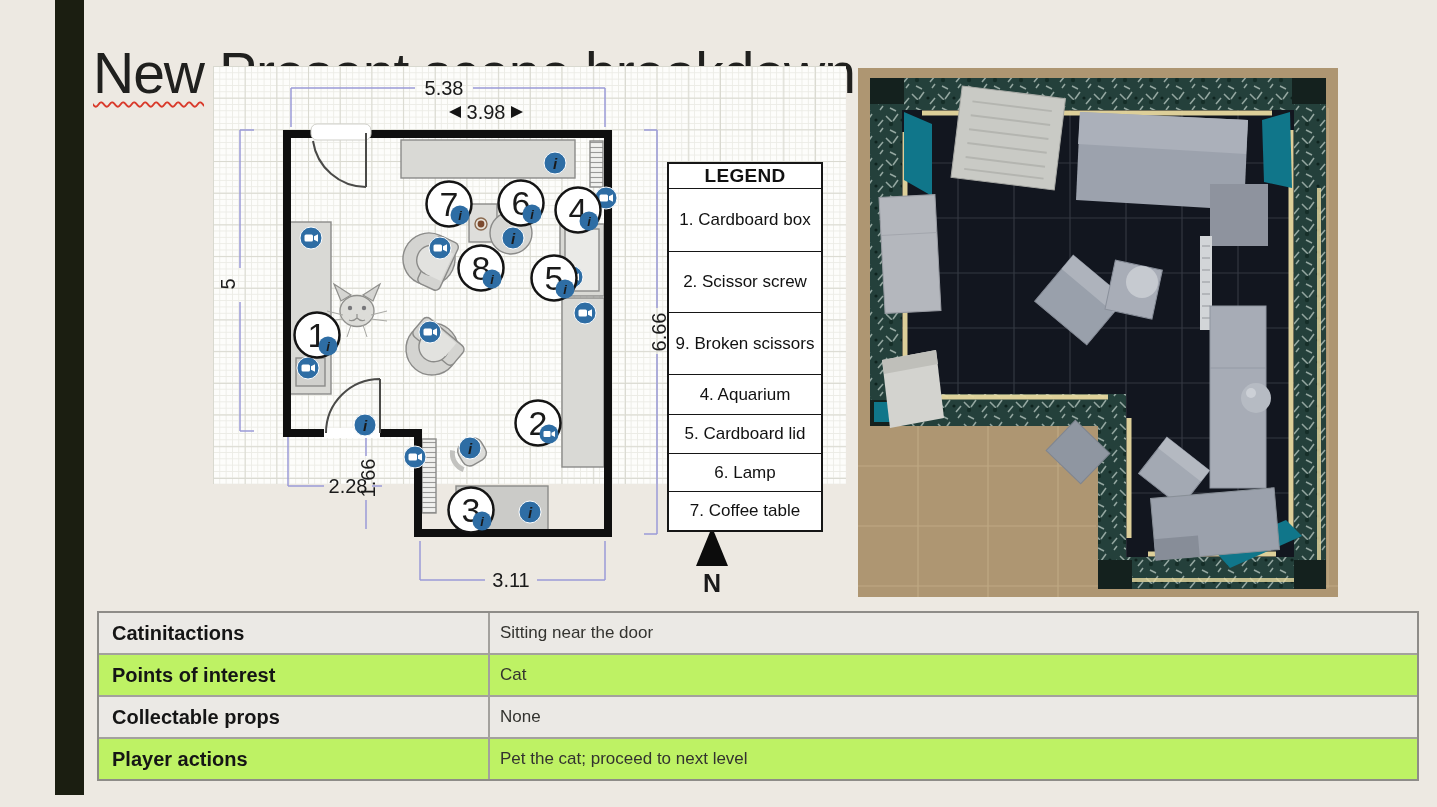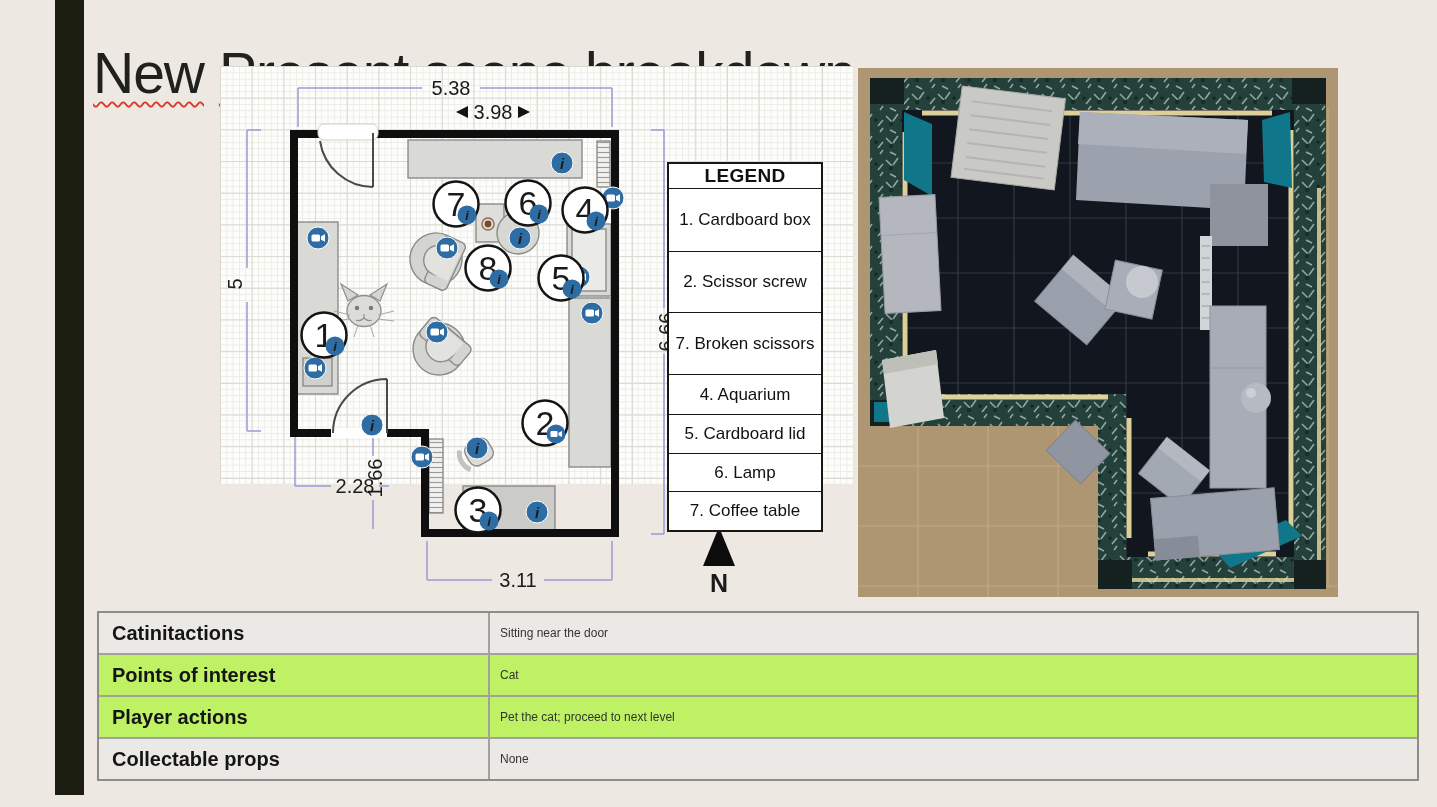--- a/index.html
+++ b/index.html
@@ -4,21 +4,21 @@
 <style>
   html,body{margin:0;padding:0;background:#d8d5ce;}
   .slide{position:relative;width:1437px;height:807px;background:#EDE9E2;overflow:hidden;
          font-family:"Liberation Sans",sans-serif;}
   .accent-bar{position:absolute;left:55px;top:0;width:29px;height:795px;background:#1b1e11;}
   .slide-title{position:absolute;left:93px;top:2px;font-size:57px;letter-spacing:-1px;
                color:#20201e;white-space:nowrap;font-weight:400;}
   .sq{text-decoration:underline;text-decoration-style:wavy;text-decoration-color:#d93a2b;
       text-decoration-thickness:1.5px;text-underline-offset:8px;}
   
-  .plan-panel{position:absolute;left:220px;top:66px;width:633px;height:418px;
+  .plan-panel{position:absolute;left:213px;top:66px;width:633px;height:418px;
     background-color:#fdfdfb;
     background-image:
       linear-gradient(#d9d9d0 1px, transparent 1px),
       linear-gradient(90deg,#d9d9d0 1px, transparent 1px),
       linear-gradient(#ecece6 1px, transparent 1px),
       linear-gradient(90deg,#ecece6 1px, transparent 1px);
     background-size:31.7px 31.7px,31.7px 31.7px,6.34px 6.34px,6.34px 6.34px;text-align:center;}
   .plan-svg{position:absolute;left:0;top:0;}
   .plan-svg text{font-family:"Liberation Sans",sans-serif;fill:#1a1a1a;}
   
@@ -33,21 +33,21 @@
   
   .info-table{position:absolute;left:97px;top:611px;width:1322px;border:2px solid #8e8c88;
               box-sizing:border-box;}
   .info-row{display:grid;grid-template-columns:391px 1fr;height:40px;}
   .info-row + .info-row{border-top:2px solid #a3a19d;}
   .info-row.light{background:#ebe9e5;}
   .info-row.dark{background:#bef264;}
   .cell{display:flex;align-items:center;}
   .cell.label{font-weight:bold;font-size:20px;color:#151515;padding-left:13px;
               border-right:2px solid #a3a19d;}
-  .cell.value{font-size:12px;color:#33332f;padding-left:10px;}
+  .cell.value{font-size:17px;color:#33332f;padding-left:10px;}
   .misspell{text-decoration-style:wavy;text-decoration-color:#d93a2b;
             text-decoration-thickness:1.5px;text-underline-offset:4px;}
 </style>
 </head>
 <body>
 
 <div class="slide">
   <div class="accent-bar"></div>
 
   <h1 class="slide-title"><span class="sq">New</span> <span class="sq">Present</span> <span>scene breakdown</span></h1>
@@ -225,21 +225,21 @@
         <polygon points="704,527 688,566 720,566" fill="#0c0c0c"></polygon>
         <text x="704" y="592" text-anchor="middle" font-size="25" font-weight="bold">N</text>
       </g>
     </svg>
   </div>
 
   <div class="legend">
     <div class="legend-header">LEGEND</div>
     <div class="legend-row" style="height:50px">1. Cardboard box</div>
     <div class="legend-row" style="height:48px">2. Scissor screw</div>
-    <div class="legend-row" style="height:49px">7. Broken scissors</div>
+    <div class="legend-row" style="height:49px">9. Broken scissors</div>
     <div class="legend-row" style="height:27px">4. Aquarium</div>
     <div class="legend-row" style="height:26px">5. Cardboard lid</div>
     <div class="legend-row" style="height:25px">6. Lamp</div>
     <div class="legend-row" style="height:26px">7. Coffee table</div>
   </div>
 
   <div class="render-panel">
     <svg width="480" height="529" viewBox="0 0 480 529">
       <defs>
         <pattern id="wallp" width="26" height="22" patternUnits="userSpaceOnUse">
@@ -335,22 +335,22 @@
           <span>Cat </span>
           <span class="misspell">init</span>
           <span> actions</span>
         </div>
       <div class="cell value">Sitting near the door</div>
     </div>
     <div class="info-row dark">
       <div class="cell label">Points of interest</div>
       <div class="cell value">Cat</div>
     </div>
+    <div class="info-row light">
+      <div class="cell label">Collectable props</div>
+      <div class="cell value">None</div>
+    </div>
     <div class="info-row dark">
       <div class="cell label">Player actions</div>
       <div class="cell value">Pet the cat; proceed to next level</div>
     </div>
-    <div class="info-row light">
-      <div class="cell label">Collectable props</div>
-      <div class="cell value">None</div>
-    </div>
   </div>
 </div>
 
 </body></html>

